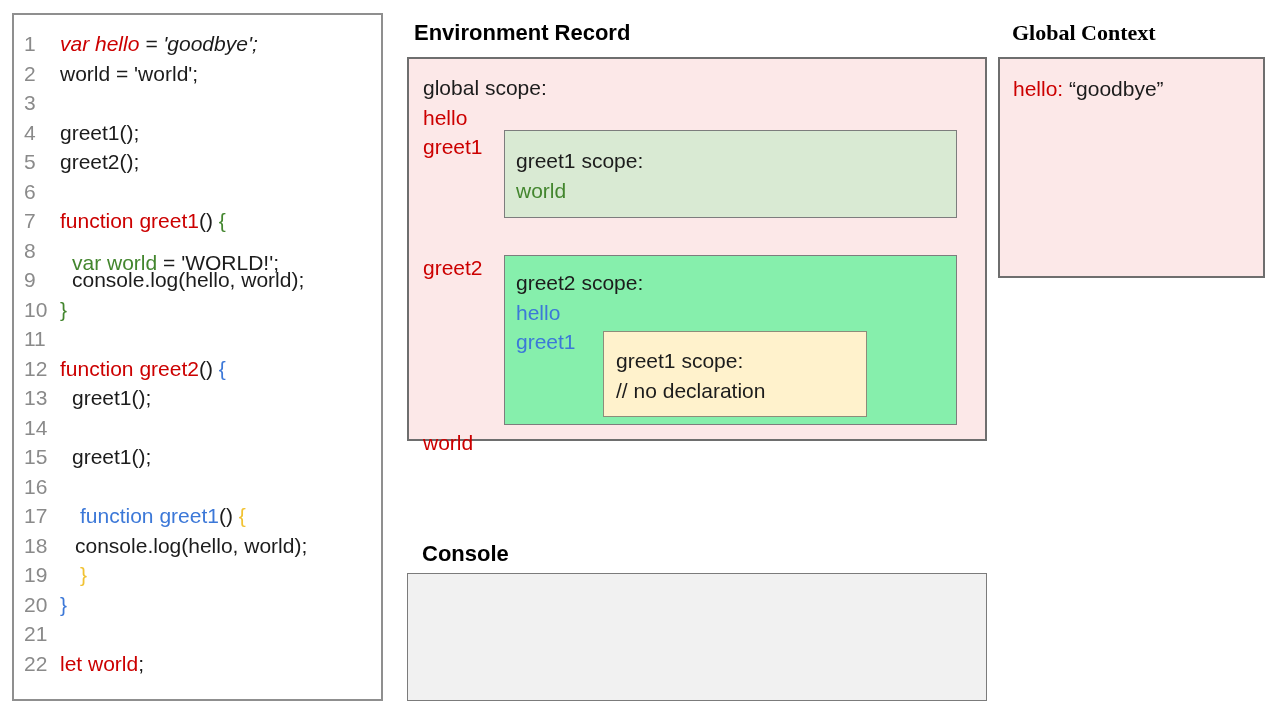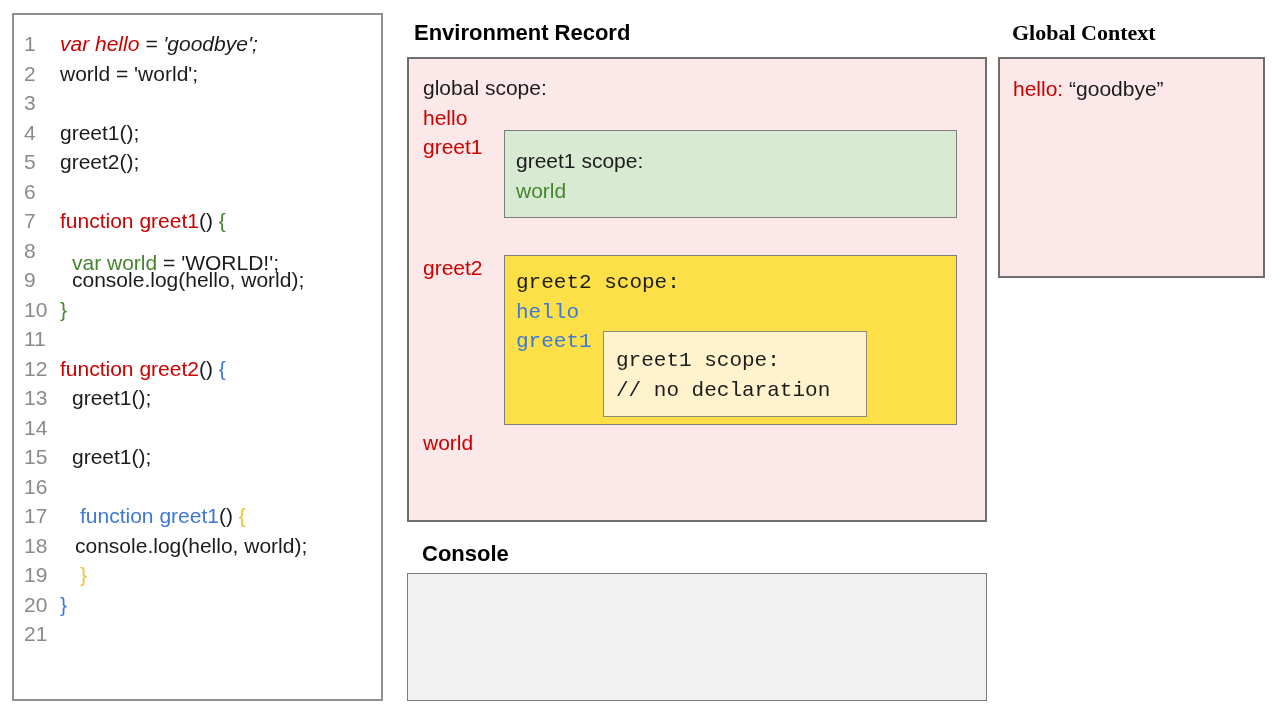--- a/index.html
+++ b/index.html
@@ -36,40 +36,39 @@
   .title-global  { left: 1012px; top: 20px; font-family: Liberation Serif, serif; }
 
   
   .scope-text { font-size: 21px; line-height: 29.5px; white-space: nowrap; }
   .c-black { color: #1c1c1c; }
   .c-red   { color: #cc0000; }
   .c-green { color: #43862e; }
   .c-blue  { color: #3c78d8; }
 
   .env-box {
-    position: absolute; left: 407px; top: 57px; width: 580px; height: 465px;
+    position: absolute; left: 407px; top: 57px; width: 580px; height: 384px;
     background: #fce8e8; border: 2px solid #6e6e6e;
   }
   .env-label { position: absolute; left: 14px; }
   .lbl-global-scope { top: 14px; }
   .lbl-hello  { top: 44px; }
   .lbl-greet1 { top: 73px; }
   .lbl-greet2 { top: 194px; }
   .lbl-world  { top: 369px; }
 
   .greet1-box {
     position: absolute; left: 95px; top: 71px; width: 453px; height: 88px;
     background: #d9ead3; border: 1.5px solid #7d7d7d;
     padding: 15px 0 0 11px;
   }
   .greet2-box {
     position: absolute; left: 95px; top: 196px; width: 453px; height: 170px;
-    background: #fde047; border: 1.5px solid #7d7d7d;
+    background: #86efac; border: 1.5px solid #7d7d7d;
     padding: 12px 0 0 11px;
-    font-family: Liberation Mono, monospace;
   }
   .inner-greet1-box {
     position: absolute; left: 98px; top: 75px; width: 264px; height: 86px;
     background: #fff2cc; border: 1.5px solid #8d8d7a;
     padding: 14px 0 0 12px;
   }
 
   .console-box {
     position: absolute; left: 407px; top: 573px; width: 580px; height: 128px;
     background: #f1f1f1; border: 1.5px solid #7b7b7b;
@@ -102,20 +101,21 @@
         <div class="code-line"><span class="ln">12</span><span class="code" style="padding-left: 0px;"><span class="tk-red">function greet2</span><span class="tk-black">() </span><span class="tk-blue">{</span></span></div>
         <div class="code-line"><span class="ln">13</span><span class="code" style="padding-left: 12px;"><span class="tk-black">greet1();</span></span></div>
         <div class="code-line"><span class="ln">14</span></div>
         <div class="code-line"><span class="ln">15</span><span class="code" style="padding-left: 12px;"><span class="tk-black">greet1();</span></span></div>
         <div class="code-line"><span class="ln">16</span><span class="code" style="padding-left: 0px;"></span></div>
         <div class="code-line"><span class="ln">17</span><span class="code" style="padding-left: 20px;"><span class="tk-blue">function greet1</span><span class="tk-black">() </span><span class="tk-orange">{</span></span></div>
         <div class="code-line"><span class="ln">18</span><span class="code" style="padding-left: 15px;"><span class="tk-black">console.log(hello, world);</span></span></div>
         <div class="code-line"><span class="ln">19</span><span class="code" style="padding-left: 20px;"><span class="tk-orange">}</span></span></div>
         <div class="code-line"><span class="ln">20</span><span class="code" style="padding-left: 0px;"><span class="tk-blue">}</span></span></div>
         <div class="code-line"><span class="ln">21</span><span class="code" style="padding-left: 0px;"></span></div>
+        <div class="code-line"><span class="ln">22</span><span class="code" style="padding-left: 0px;"><span class="tk-red">let world</span><span class="tk-black">;</span></span></div>
       </div>
   </div>
 
   <div class="section-title title-env">Environment Record</div>
 
   <div class="env-box">
     <div class="scope-text c-black env-label lbl-global-scope">global scope:</div>
     <div class="scope-text c-red env-label lbl-hello">hello</div>
     <div class="scope-text c-red env-label lbl-greet1">greet1</div>
     <div class="scope-text c-red env-label lbl-greet2">greet2</div>

